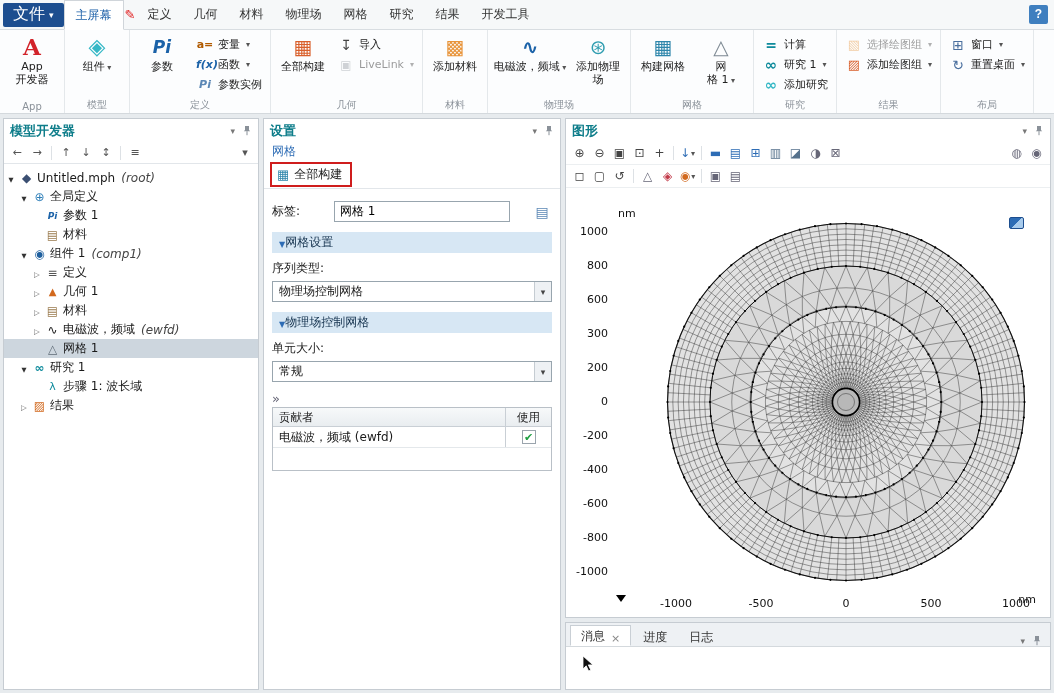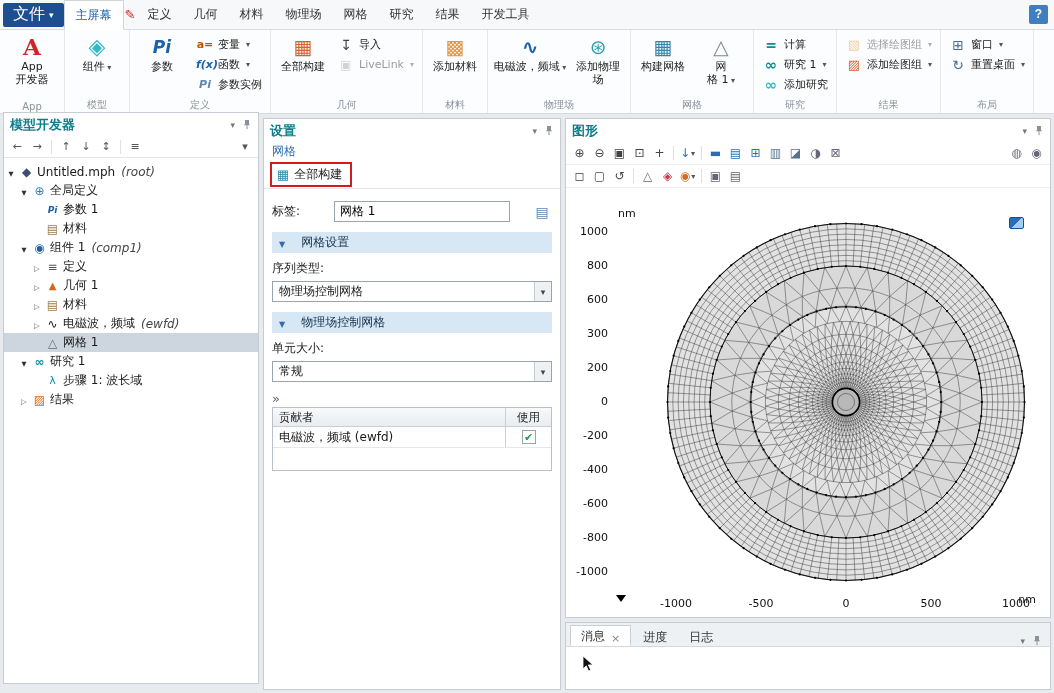--- a/index.html
+++ b/index.html
@@ -50,21 +50,21 @@
   .i-bmesh{color:#2e86ab;}
   .i-meshnode{color:#7e8a94;}
   .i-eq{color:#0e8b9c;font-weight:bold;font-size:14px;}
   .i-study{color:#0e8b9c;font-size:15px;font-weight:bold;}
   .i-addstudy{color:#35b8c6;font-size:15px;font-weight:bold;}
   .i-selplot{color:#e8943a;}
   .i-addplot{color:#d95f2b;}
   .i-win{color:#4a6f9e;font-size:14px;}
   
   .panel{position:absolute;background:#fff;border:1px solid #c6ccd2;}
-  #mb-panel{left:3px;top:112px;width:256px;height:572px;}
+  #mb-panel{left:3px;top:118px;width:256px;height:572px;}
   #settings-panel{left:263px;top:118px;width:298px;height:572px;}
   #graphics-panel{left:565px;top:118px;width:486px;height:500px;}
   #messages-panel{left:565px;top:622px;width:486px;height:68px;}
   .phead{height:23px;display:flex;align-items:center;padding:0 6px;}
   .ptitle{color:#0e7d8a;font-size:13px;font-weight:bold;}
   .phead-right{margin-left:auto;display:flex;gap:7px;align-items:center;color:#777;}
   .mini{font-size:9px;color:#777;}
   .ptool{height:22px;display:flex;align-items:center;gap:2px;padding:0 4px;border-bottom:1px solid #e2e6ea;}
   .tbtn{width:18px;height:18px;display:flex;align-items:center;justify-content:center;font-size:11px;color:#555;}
   .vsep{width:1px;height:14px;background:#dde1e5;margin:0 3px;}
@@ -93,21 +93,21 @@
   .snode{height:19px;line-height:19px;color:#2d6cb5;padding:0 8px;}
   .stoolbar{height:28px;display:flex;align-items:center;padding:0 6px;border-bottom:1px solid #e2e6ea;}
   .red-annot{border:2px solid #cf1d1d;display:flex;}
   .build-btn{display:flex;align-items:center;gap:5px;padding:2px 8px 2px 5px;background:#fff;}
   .bicon{color:#2e86ab;font-size:13px;}
   .sbody{padding:6px 8px;}
   .frow{display:flex;align-items:center;margin:6px 0 10px;gap:22px;}
   .flabel{width:40px;flex:none;}
   .txt{flex:1;height:21px;border:1px solid #98a5ae;padding:0 5px;font-size:12px;font-family:inherit;}
   .field-icon{width:20px;text-align:center;color:#5b87b5;font-size:14px;}
-  .secbar{height:21px;background:#d7e7f4;display:flex;align-items:center;gap:16px;padding:0 7px;
+  .secbar{height:21px;background:#d7e7f4;display:flex;align-items:center;gap:0;padding:0 7px;
     margin:10px 0 7px;color:#14324e;}
   .secarrow::before{content:"▼";font-size:8px;color:#2d6cb5;}
   .fcap{margin:6px 0 4px;}
   .select{height:21px;border:1px solid #98a5ae;background:#fff;display:flex;align-items:center;padding-left:6px;}
   .sel-caret{margin-left:auto;width:17px;height:100%;border-left:1px solid #c5ccd2;background:#eef1f4;
     display:flex;align-items:center;justify-content:center;}
   .sel-caret::before{content:"▾";font-size:9px;color:#444;}
   .tbl-more{margin-top:12px;height:12px;line-height:10px;color:#667;font-size:13px;}
   .ctable{border:1px solid #b9c0c7;margin-top:1px;}
   .crow{display:flex;align-items:stretch;}

